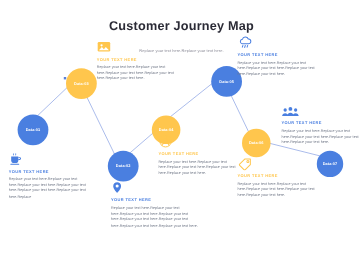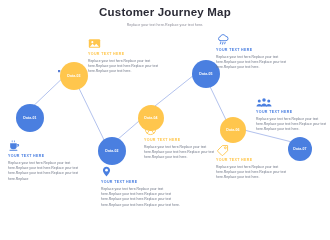--- a/index.html
+++ b/index.html
@@ -29,21 +29,21 @@
     left: 0; top: 6px;
     width: 330px;
     text-align: center;
   }
   .title {
     font-size: 11.5px;
     font-weight: bold;
     color: #2b2b36;
     letter-spacing: 0.2px;
     line-height: 13px;
-    margin: 0;
+    margin: 12px;
   }
   .subtitle {
     font-size: 3.6px;
     color: #8a8a96;
     line-height: 6px;
     margin: 3px 0 0 0;
     letter-spacing: 0.05px;
   }
 
   

